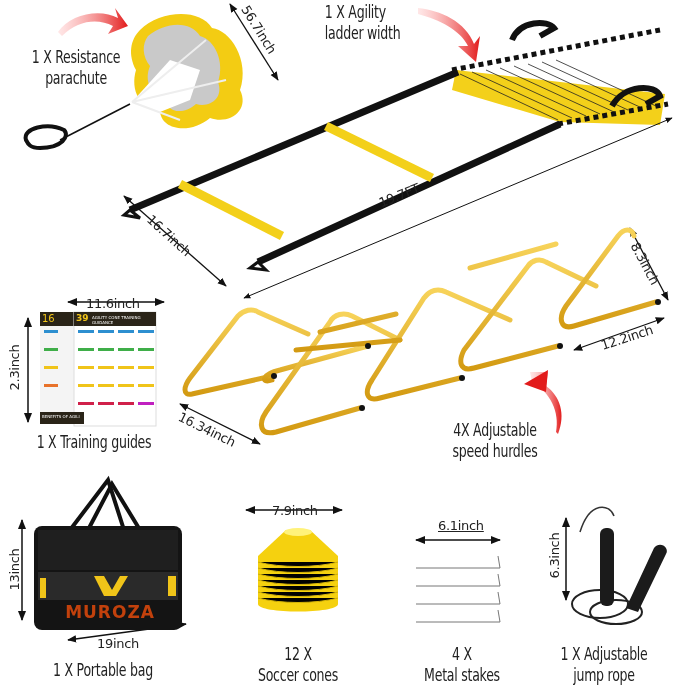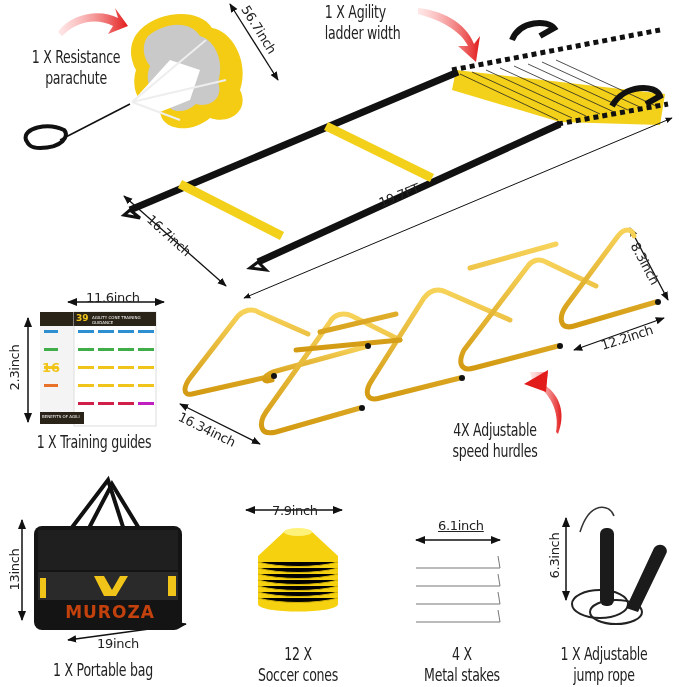--- a/index.html
+++ b/index.html
@@ -192,23 +192,23 @@
 </div>
 <div class="dim" style="left:232px;top:22px;transform:rotate(58deg);">56.7inch</div>
 
 <div class="lbl" style="left:314px;top:2px;width:120px;text-align:left;">
   <div>1 X Agility</div>
   <div>ladder width</div>
 </div>
 <div class="dim" style="left:142px;top:228px;transform:rotate(42deg);">16.7inch</div>
 <div class="dim" style="left:378px;top:188px;transform:rotate(-22deg);">19.7FT</div>
 
-<div class="dim" style="left:86px;top:290px;">11.6inch</div>
+<div class="dim" style="left:86px;top:296px;">11.6inch</div>
 <div class="dim" style="left:-8px;top:360px;transform:rotate(-90deg);">2.3inch</div>
-<div class="abs" style="left:42px;top:313px;font-size:13px;font-weight:bold;color:#f0c419;font-family:'DejaVu Sans',sans-serif;margin-top:47px;">16</div>
+<div class="abs" style="left:42px;top:313px;font-size:10px;font-weight:normal;color:#f0c419;font-family:'DejaVu Sans',sans-serif;">16</div>
 <div class="abs" style="left:76px;top:313px;font-size:9px;font-weight:bold;color:#f0c419;font-family:'DejaVu Sans',sans-serif;">39</div>
 <div class="abs" style="left:92px;top:315px;font-size:4px;color:#fff;font-family:'DejaVu Sans',sans-serif;width:60px;overflow:hidden;">AGILITY CONE TRAINING GUIDANCE</div>
 <div class="abs" style="left:42px;top:414px;font-size:4px;color:#fff;font-family:'DejaVu Sans',sans-serif;">BENEFITS OF AGILI</div>
 <div class="lbl" style="left:14px;top:432px;width:160px;">1 X Training guides</div>
 
 <div class="dim" style="left:176px;top:422px;transform:rotate(26deg);">16.34inch</div>
 <div class="dim" style="left:622px;top:256px;transform:rotate(62deg);">8.3inch</div>
 <div class="dim" style="left:600px;top:330px;transform:rotate(-18deg);">12.2inch</div>
 <div class="lbl" style="left:430px;top:420px;width:130px;">
   <div>4X Adjustable</div>

